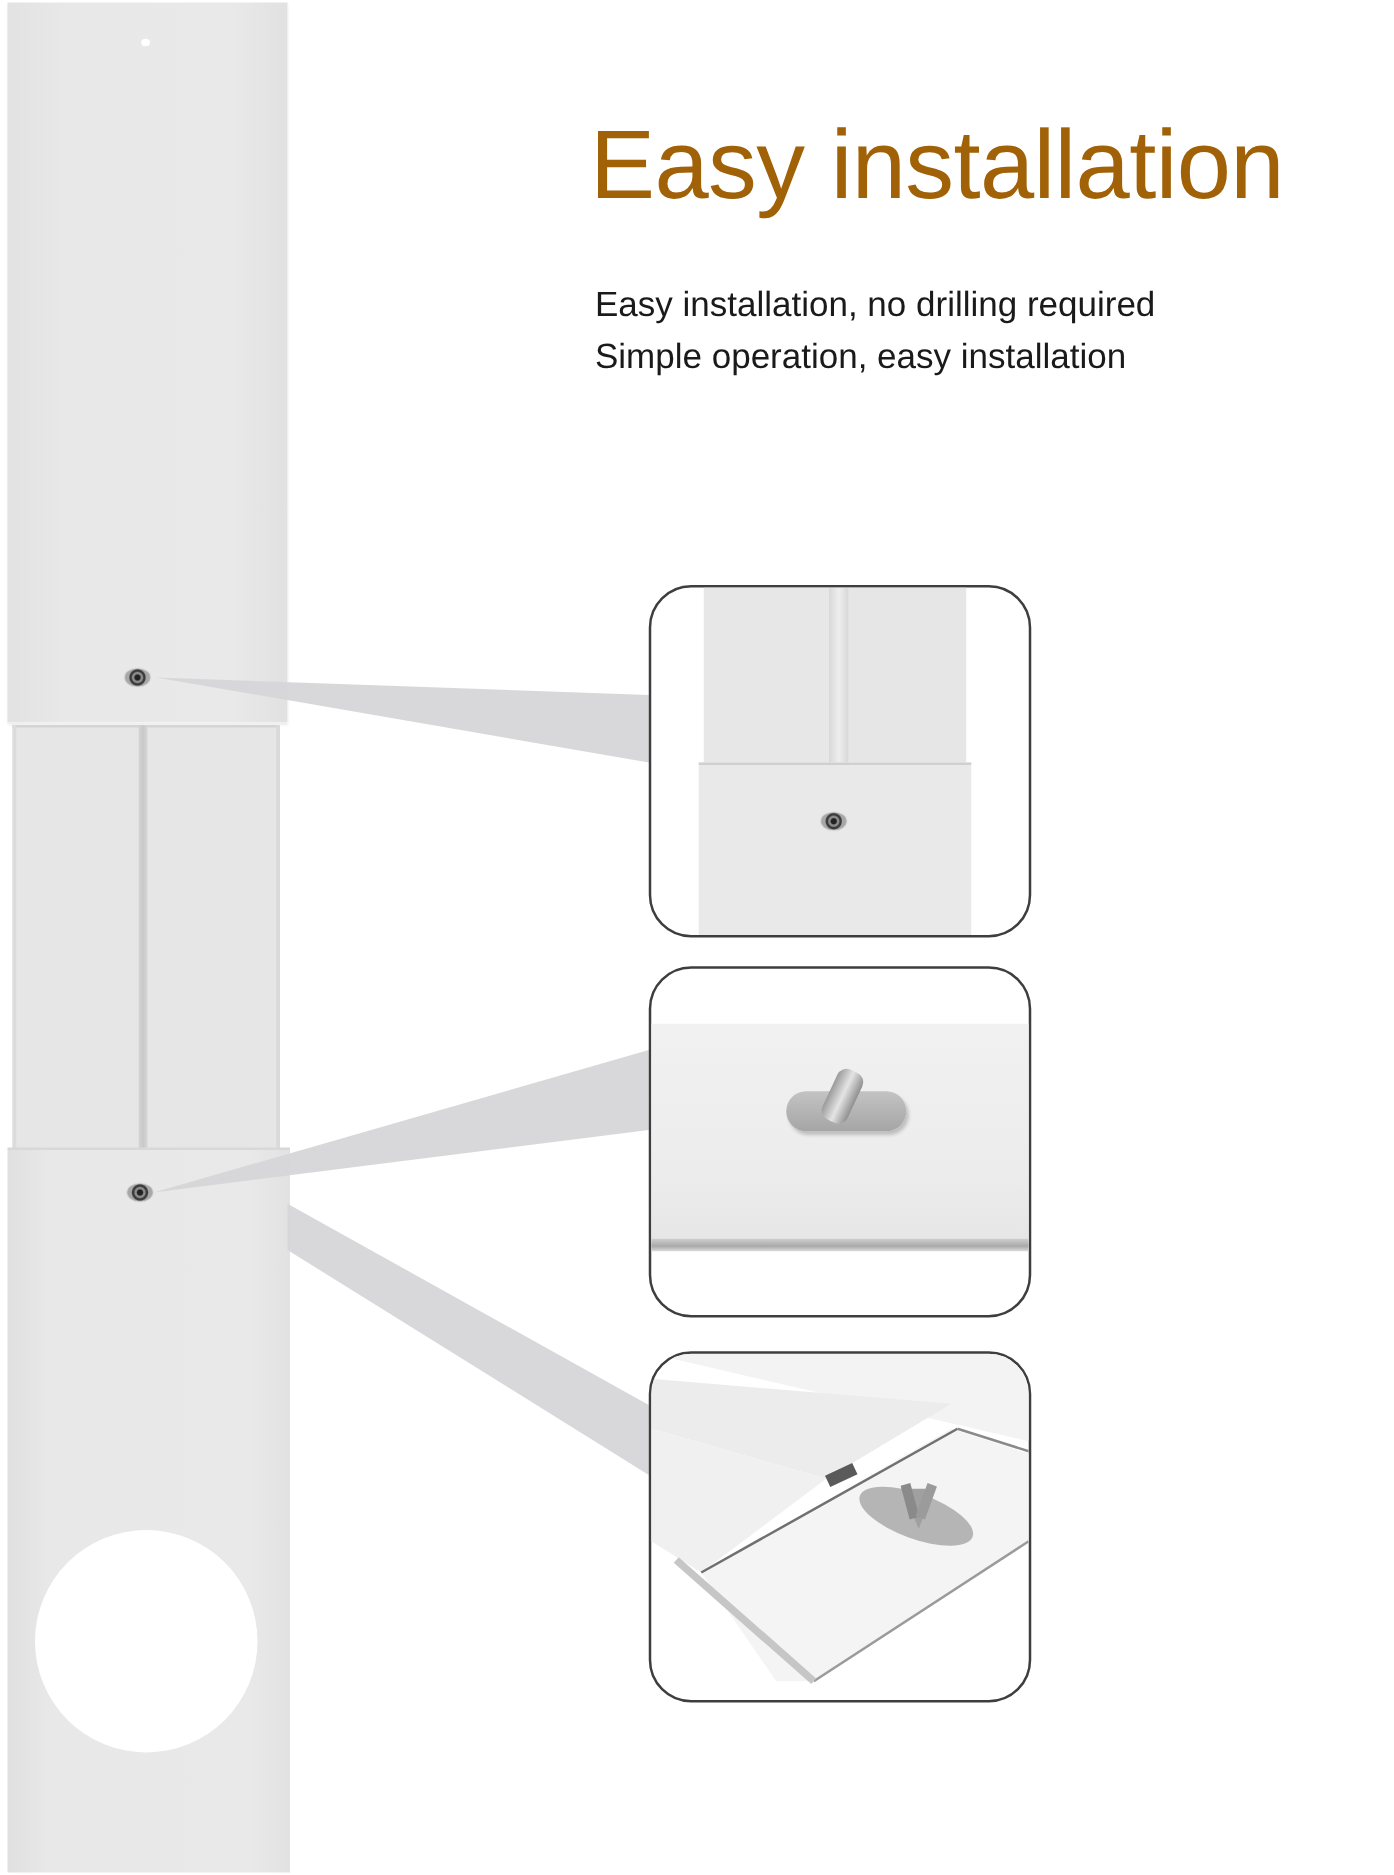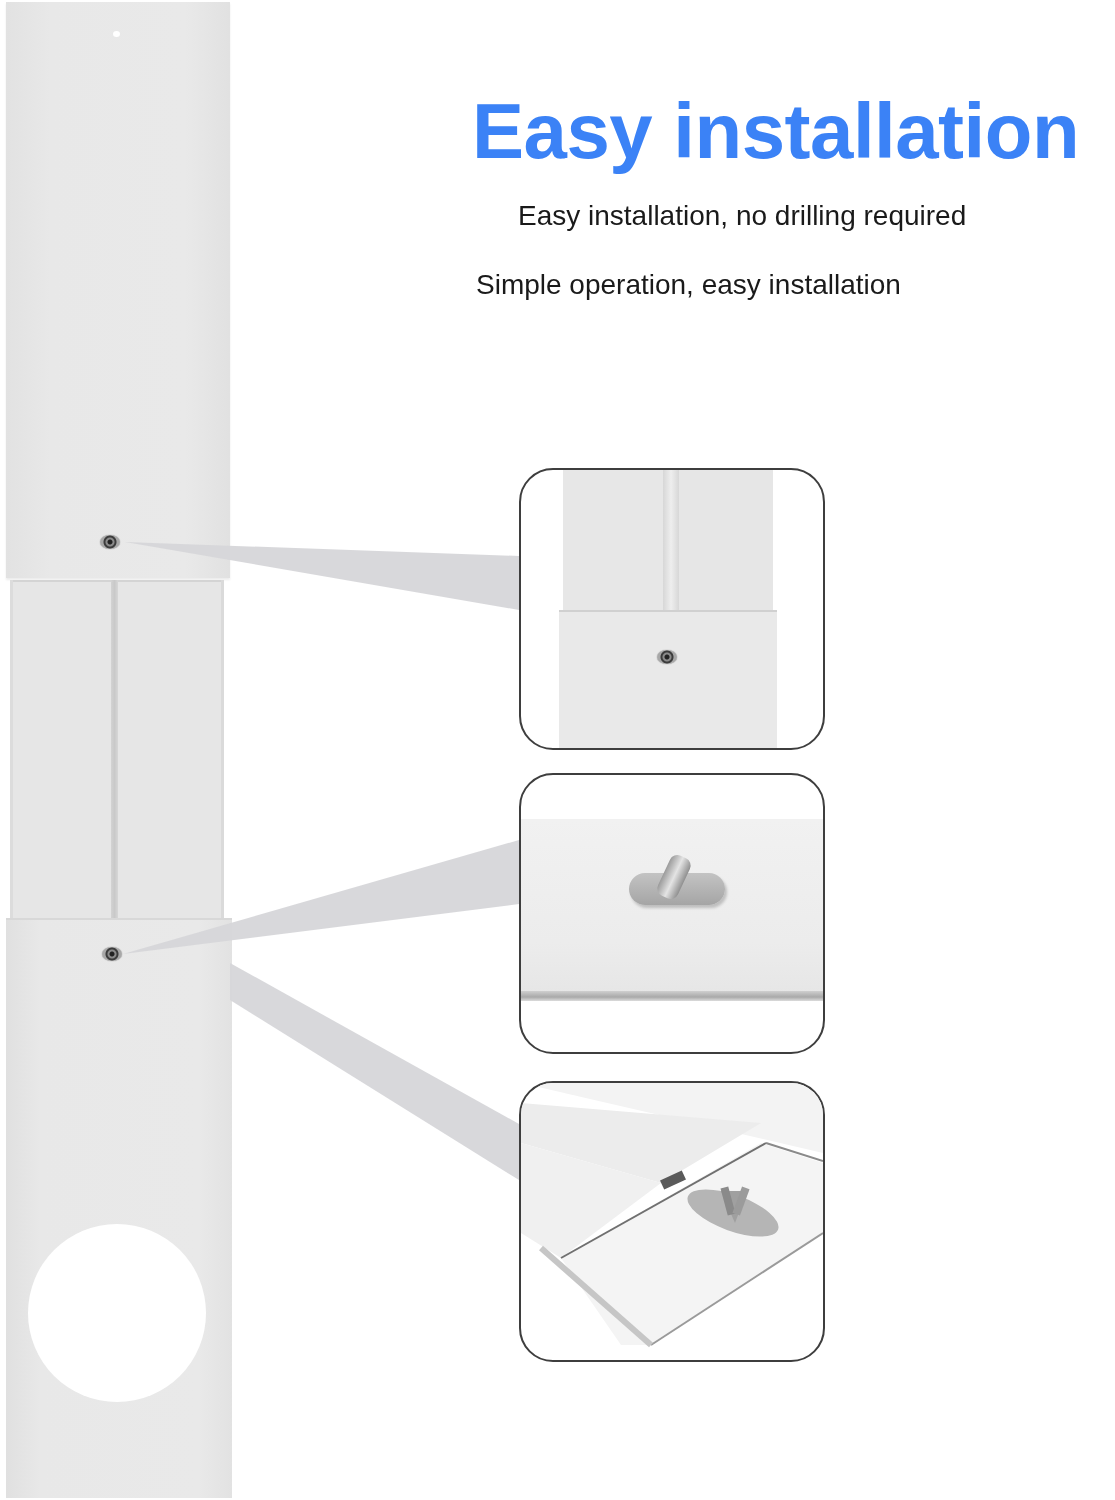--- a/index.html
+++ b/index.html
@@ -50,27 +50,27 @@
     
     .screw {
       width: 20px; height: 14px; border-radius: 50%;
       background: radial-gradient(circle at 50% 50%, #222 0 2px, #8b8b8b 3px 4px, #3c3c3c 5px 6px, #a8a8a8 7px);
       box-shadow: 0 0 1px #666;
     }
 
     
     .title {
       left: 472px; top: 92px;
-      font-weight: 700; font-size: 78px; letter-spacing: -0.5px;
-      color: #3b82f6; white-space: nowrap; line-height: 1;
+      font-weight: 400; font-size: 78px; letter-spacing: -0.5px;
+      color: #a16207; white-space: nowrap; line-height: 1;
     }
     .sub {
       left: 476px; font-size: 28px; color: #1a1a1a; white-space: nowrap; line-height: 1;
     }
-    .sub1 { top: 202px; margin-left: 42px; }
+    .sub1 { top: 230px; }
     .sub2 { top: 271px; text-align: right; }
 
     
     svg.beams { left: 0; top: 0; width: 1115px; height: 1500px; }
 
     
     .detail {
       left: 519px; width: 302px;
       border: 2px solid #3e3e3e;
       border-radius: 34px;

